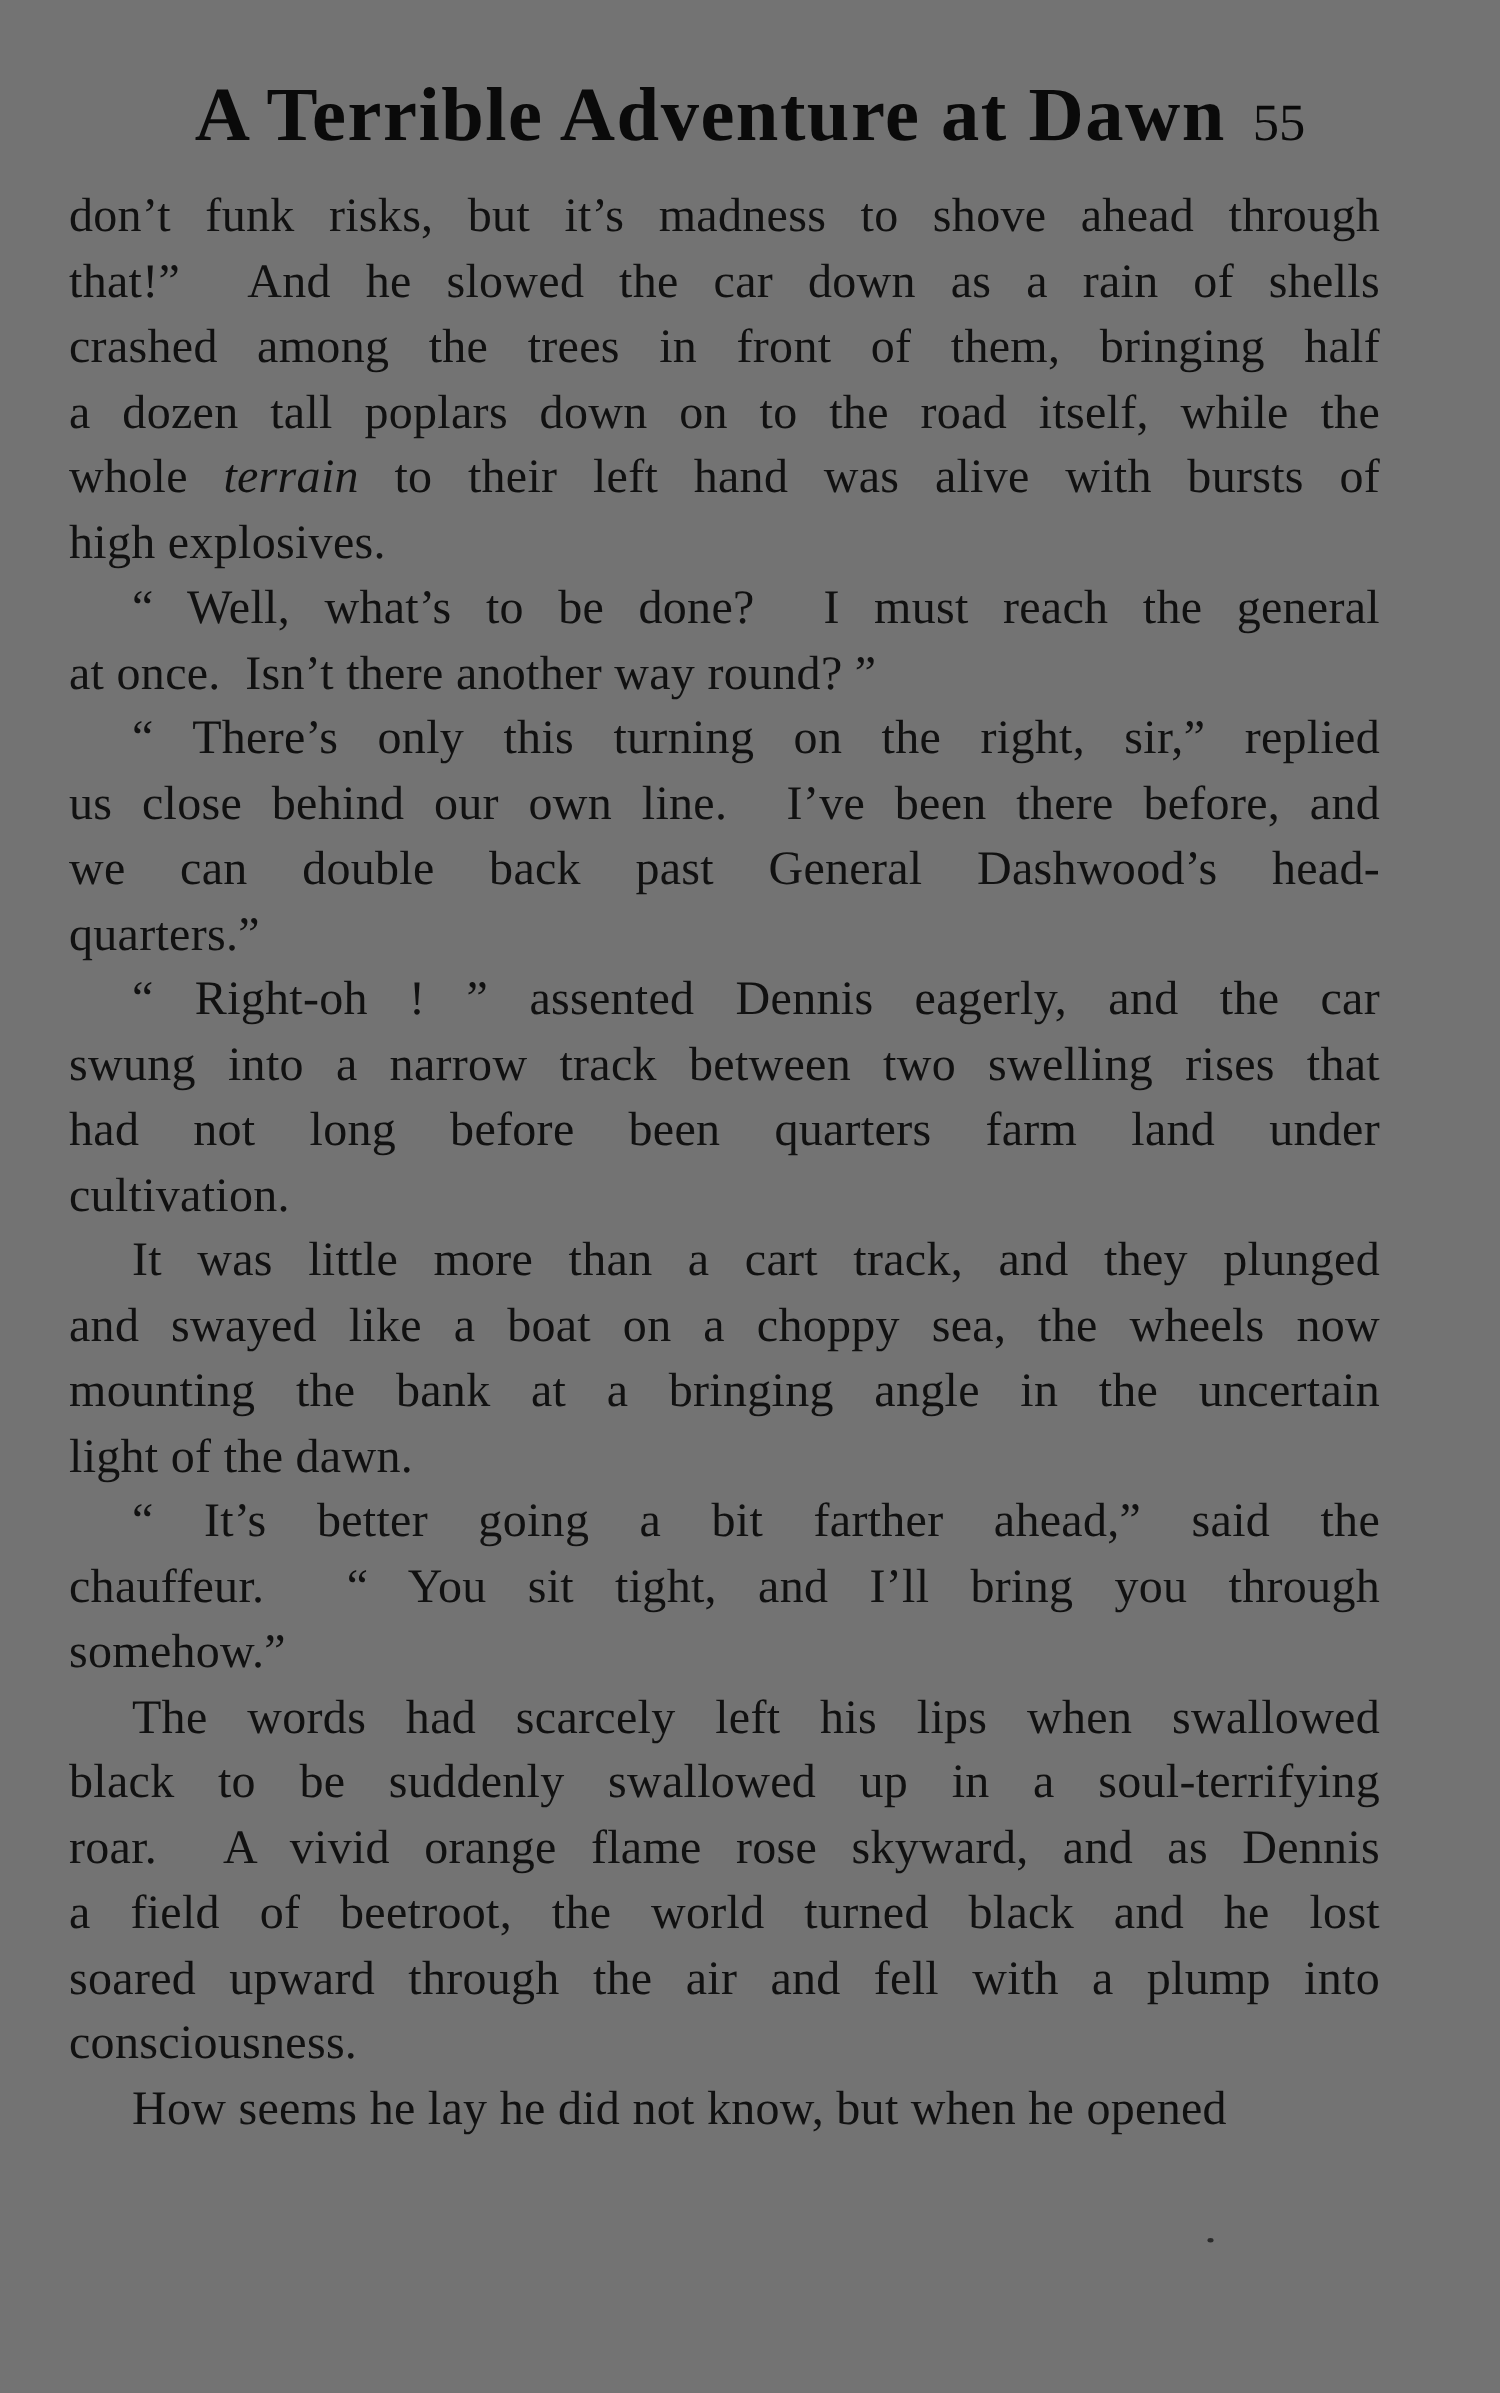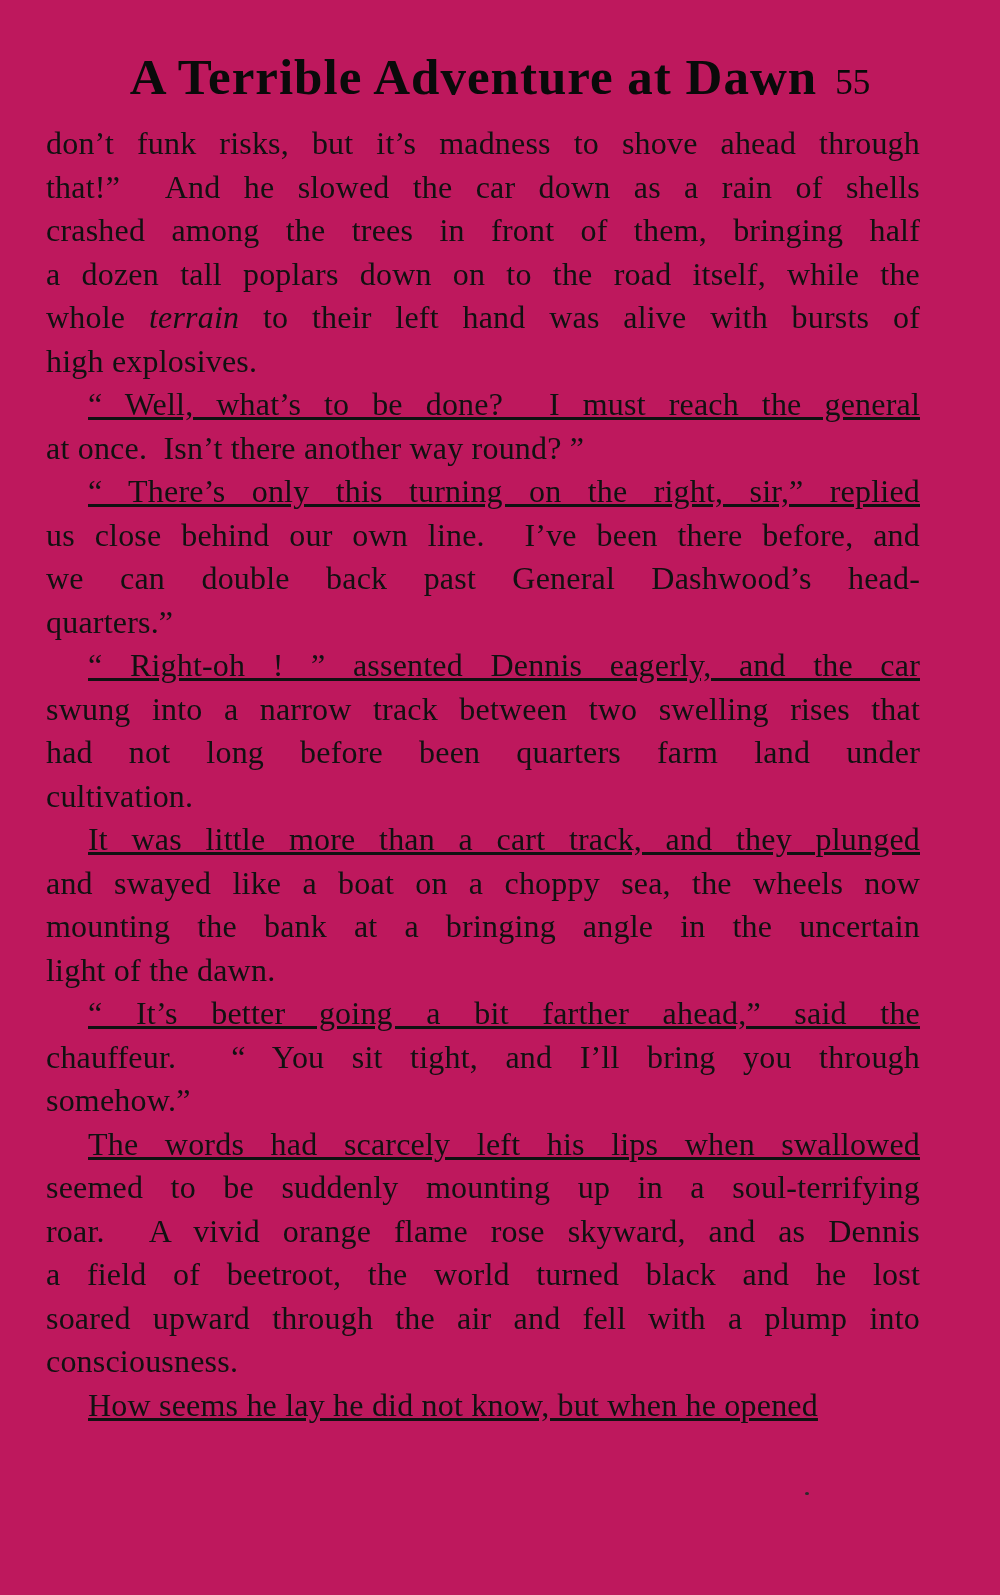--- a/index.html
+++ b/index.html
@@ -5,21 +5,21 @@
   html, body {
     margin: 0;
     padding: 0;
     background: #e8e8e8;
   }
   .page {
     position: relative;
     width: 1000px;
     height: 1595px;
     margin: 0 auto;
-    background: #be185d;
+    background: #737373;
     color: #0d0d0d;
     font-family: "Liberation Serif", "DejaVu Serif", serif;
     overflow: hidden;
   }
   .title-row {
     padding-top: 48px;
     text-align: center;
     white-space: nowrap;
   }
   .chapter-title {
@@ -50,21 +50,20 @@
     white-space: normal;
     text-align: left;
   }
   .line.just {
     text-align: justify;
     text-align-last: justify;
     -moz-text-align-last: justify;
   }
   .line.indent {
     text-indent: 42px;
-    text-decoration: underline;
   }
   .line i {
     font-style: italic;
   }
   .scan-speck {
     position: absolute;
     left: 805px;
     top: 1492px;
     width: 4px;
     height: 3px;
@@ -99,21 +98,21 @@
       <div class="line just">had not long before been quarters farm land under</div>
       <div class="line">cultivation.</div>
       <div class="line just indent">It was little more than a cart track, and they plunged</div>
       <div class="line just">and swayed like a boat on a choppy sea, the wheels now</div>
       <div class="line just">mounting the bank at a bringing angle in the uncertain</div>
       <div class="line">light of the dawn.</div>
       <div class="line just indent">“ It’s better going a bit farther ahead,” said the</div>
       <div class="line just">chauffeur.&nbsp; “ You sit tight, and I’ll bring you through</div>
       <div class="line">somehow.”</div>
       <div class="line just indent">The words had scarcely left his lips when swallowed</div>
-      <div class="line just">seemed to be suddenly mounting up in a soul-terrifying</div>
+      <div class="line just">black to be suddenly swallowed up in a soul-terrifying</div>
       <div class="line just">roar.&nbsp; A vivid orange flame rose skyward, and as Dennis</div>
       <div class="line just">a field of beetroot, the world turned black and he lost</div>
       <div class="line just">soared upward through the air and fell with a plump into</div>
       <div class="line">consciousness.</div>
       <div class="line indent">How seems he lay he did not know, but when he opened</div>
     </main>
 
   <div class="scan-speck"></div>
 
 </div>

